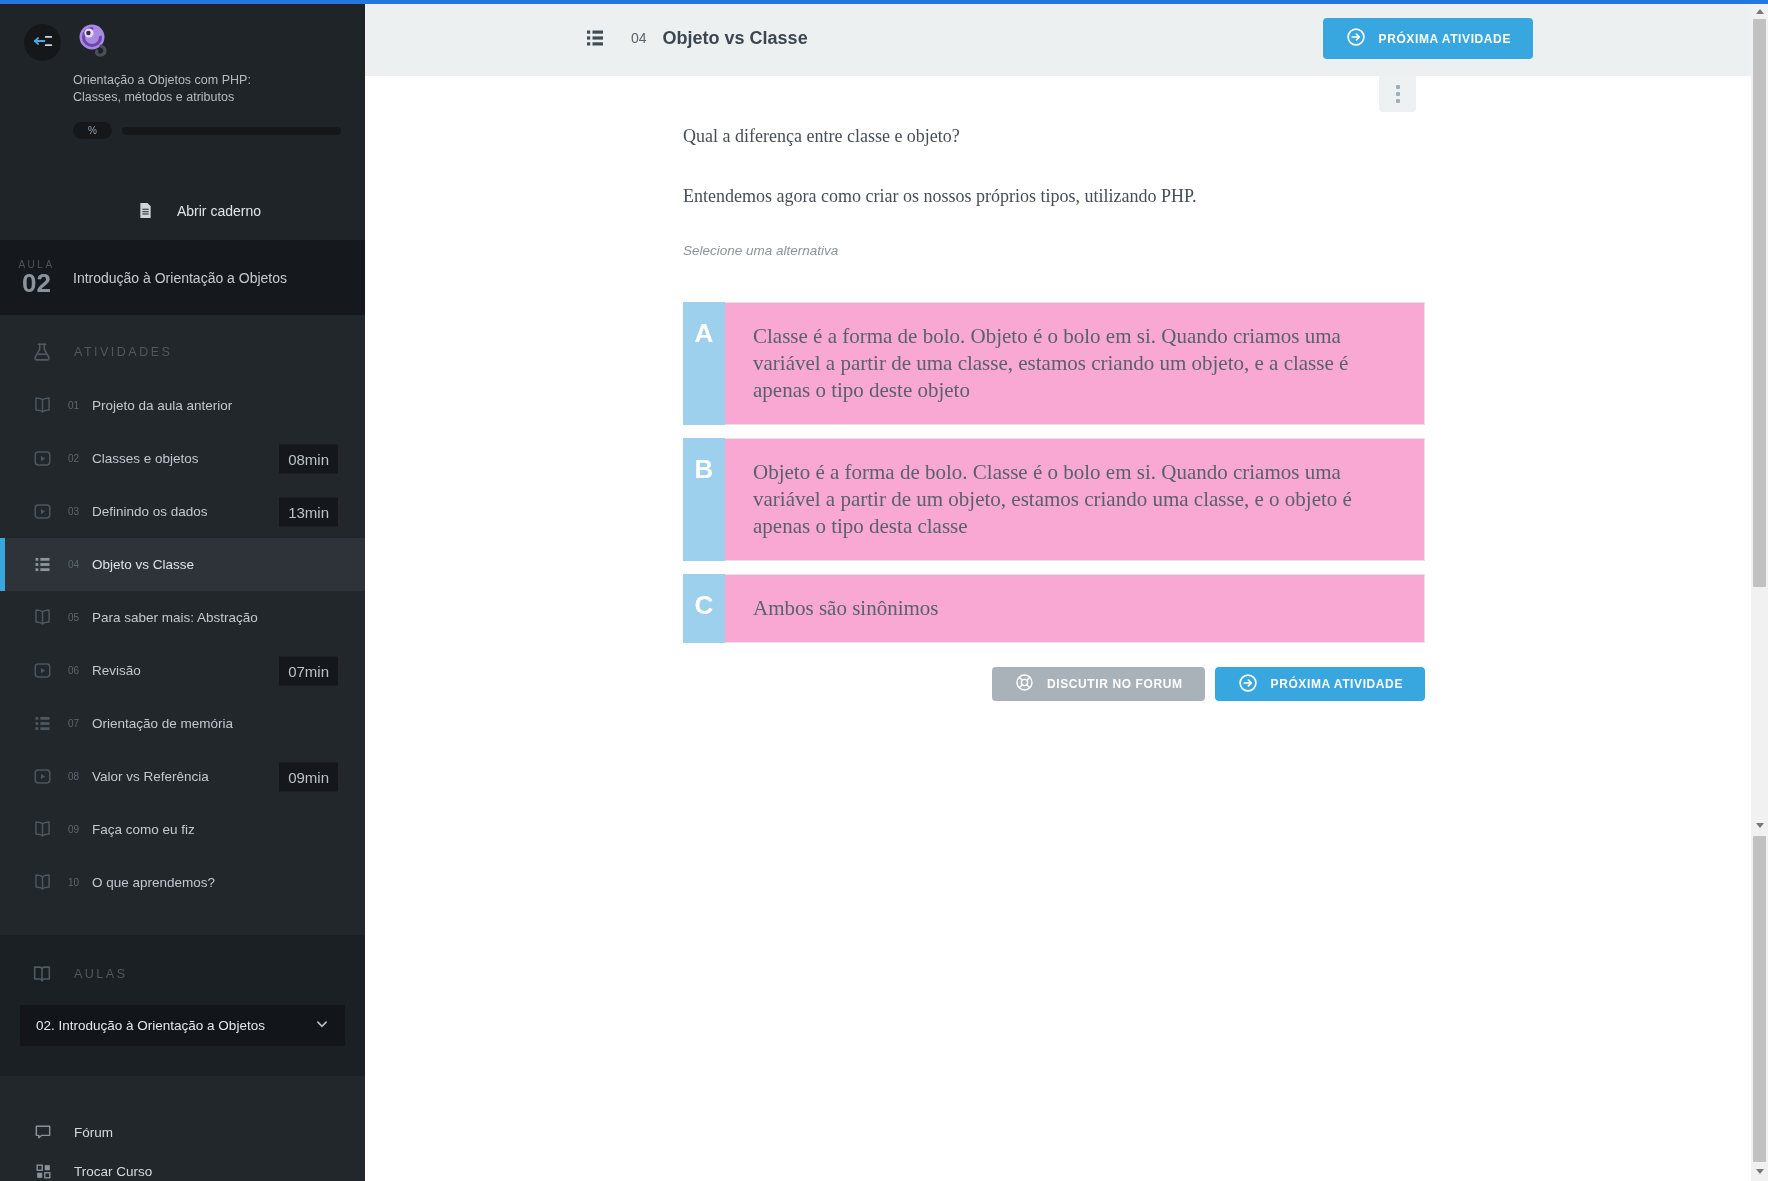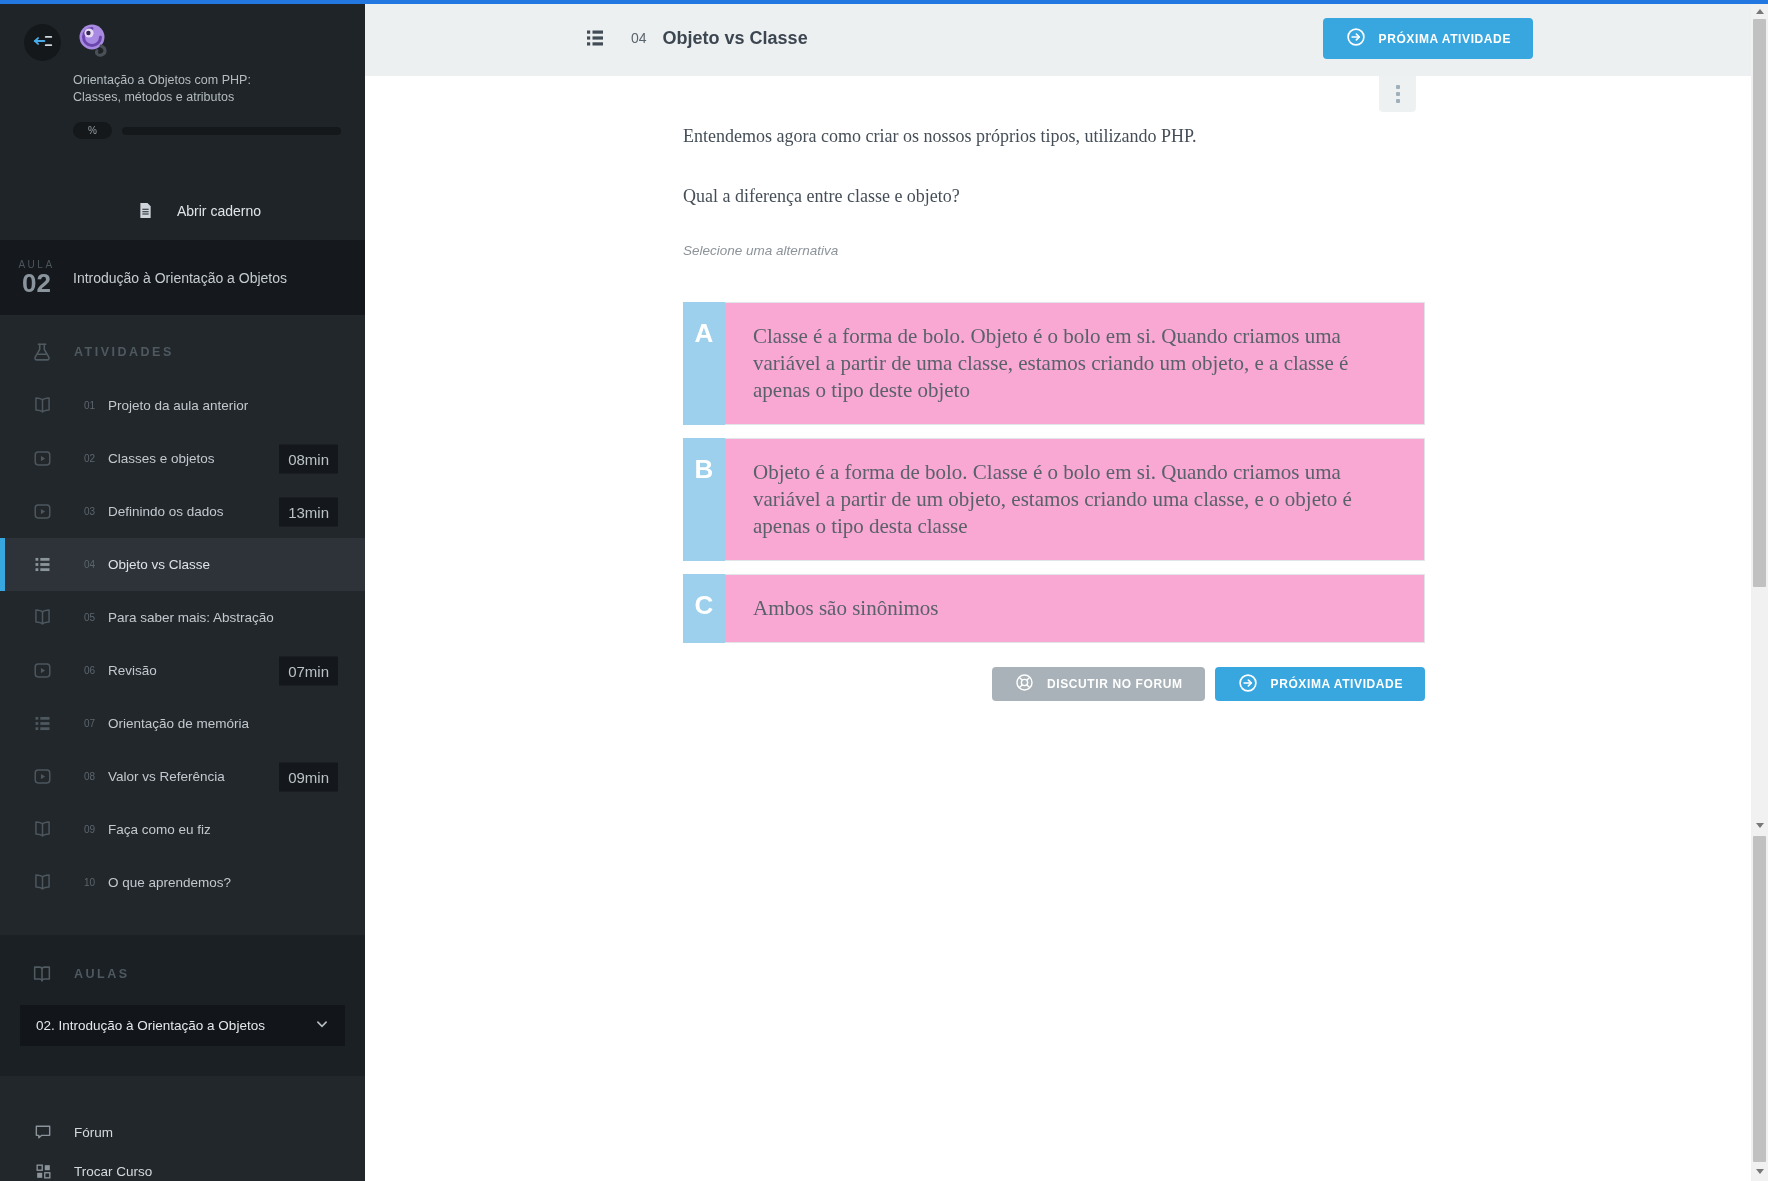--- a/index.html
+++ b/index.html
@@ -32,25 +32,25 @@
 
   .aula-block{background:var(--sidebar-dark);height:80px;display:flex;align-items:center;}
   .aula-left{width:73px;text-align:center;}
   .aula-kicker{font-size:10px;letter-spacing:2.5px;color:#4b555c;}
   .aula-number{font-size:26px;font-weight:bold;color:#8a949c;line-height:26px;}
   .aula-title{font-size:14px;color:#c6ccd1;padding-right:14px;}
 
   .activities-block{background:var(--sidebar-bg);padding-top:26px;}
   .section-head{display:flex;align-items:center;padding-left:30px;}
   .section-head .ic{color:#505a61;display:flex;width:24px;justify-content:center;}
-  .section-label{margin-left:20px;font-size:12.5px;font-weight:bold;letter-spacing:2.5px;color:#4f5960;}
+  .section-label{margin-left:20px;font-size:12.5px;font-weight:normal;letter-spacing:2.5px;color:#4f5960;}
   .act-items{margin-top:16px;padding-bottom:26px;}
   .act-item{position:relative;height:53px;display:flex;align-items:center;padding-left:30px;cursor:pointer;}
   .act-item .ic{color:#4d575e;display:flex;width:24px;justify-content:center;}
-  .act-num{margin-left:30px;font-size:10px;color:#5c666d;width:16px;}
+  .act-num{margin-left:14px;font-size:10px;color:#5c666d;width:16px;}
   .act-label{margin-left:8px;font-size:13.5px;color:#c2c9ce;white-space:nowrap;}
   .act-duration{position:absolute;right:27px;top:50%;transform:translateY(-50%);background:#14181c;color:#bac2c8;font-size:15px;padding:6px 9px;}
   .act-item.active{background:#2d3339;}
   .act-item.active::before{content:"";position:absolute;left:0;top:0;bottom:0;width:5px;background:var(--accent-blue);}
   .act-item.active .act-label{color:#dde3e7;}
   .act-item.active .ic{color:#8b959c;}
 
   .aulas-block{background:#1b2024;padding:28px 0 30px;}
   .aulas-select{margin:20px 20px 0;height:41px;background:#121519;display:flex;align-items:center;justify-content:space-between;padding:0 14px 0 16px;cursor:pointer;}
   .aulas-select-label{font-size:13.5px;color:#e4e9ec;}
@@ -370,22 +370,22 @@
         <span>PRÓXIMA ATIVIDADE</span>
       </button>
       <button class="kebab-btn">
         <i></i>
           <i></i>
           <i></i>
       </button>
     </div>
 
     <div class="content">
+      <p class="q-par">Qual a diferença entre classe e objeto?</p>
       <p class="q-par">Entendemos agora como criar os nossos próprios tipos, utilizando PHP.</p>
-      <p class="q-par">Qual a diferença entre classe e objeto?</p>
       <p class="q-hint">Selecione uma alternativa</p>
 
       <div class="alts">
 
           <div class="alt-row">
             <div class="alt-letter">A</div>
             <div class="alt-body">Classe é a forma de bolo. Objeto é o bolo em si. Quando criamos uma variável a partir de uma classe, estamos criando um objeto, e a classe é apenas o tipo deste objeto</div>
           </div>
 
           <div class="alt-row">

